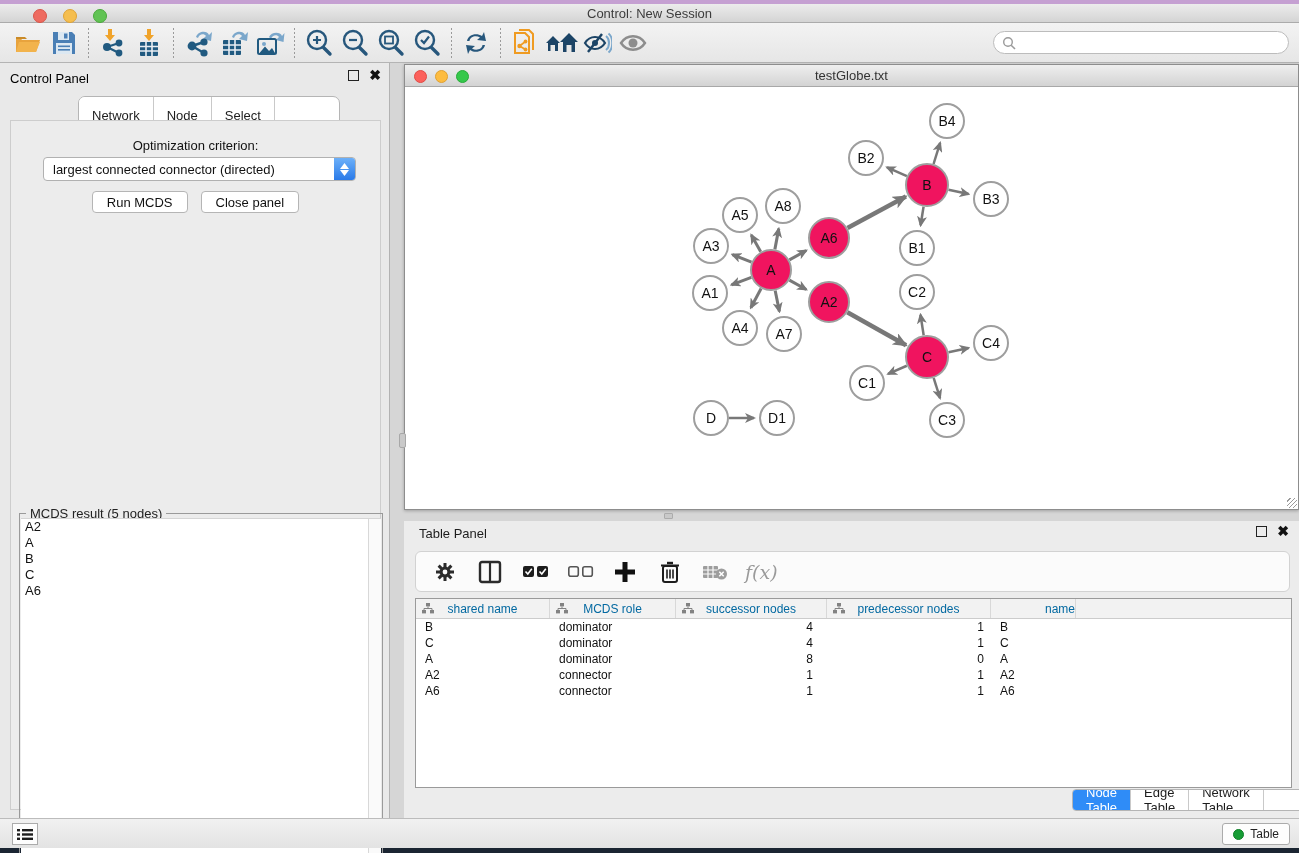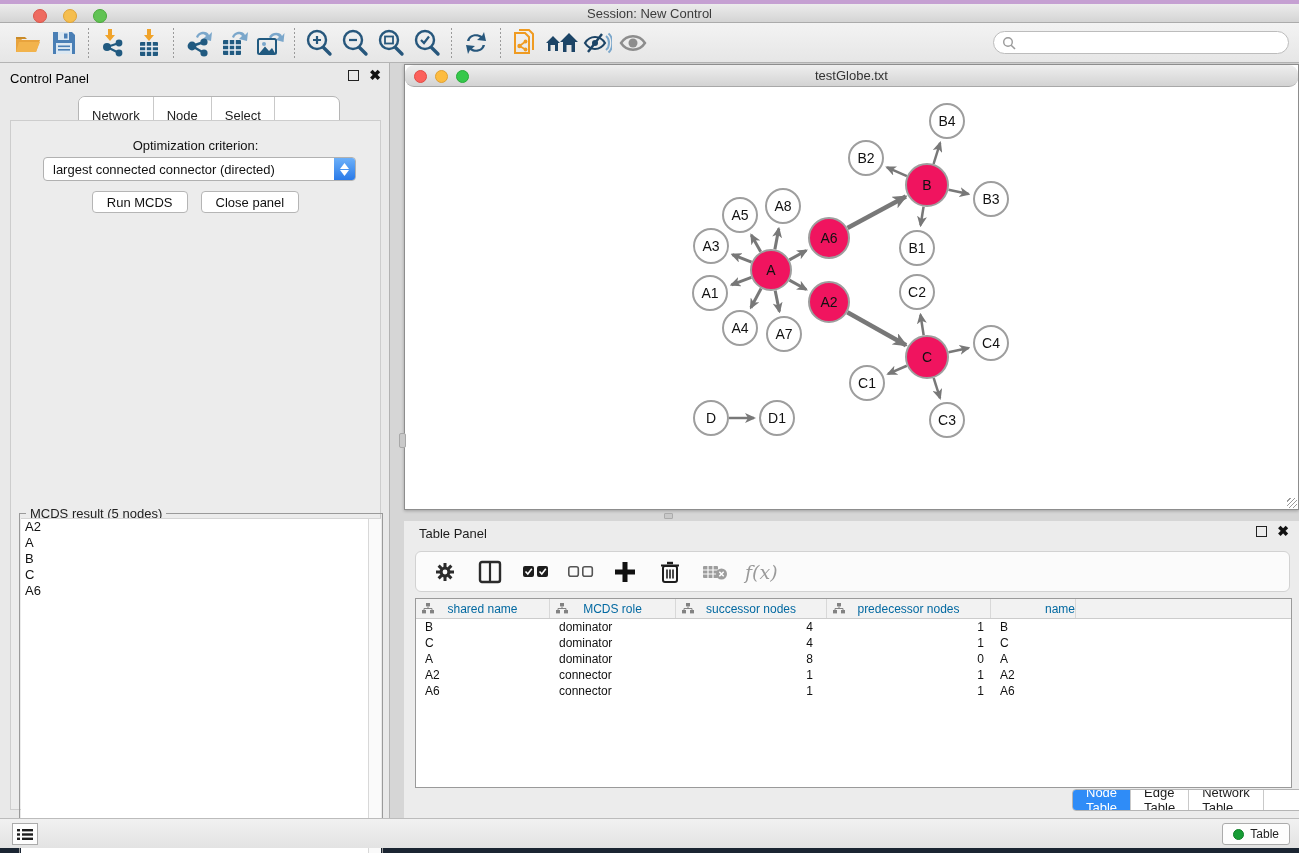--- a/index.html
+++ b/index.html
@@ -68,21 +68,21 @@
   .result-scroll { position:absolute; right:0; top:0; bottom:0; width:13px; background:#fafafa; border-left:1px solid #d8d8d8; }
   .result-item { font-size:13px; padding:0 0 0 4px; line-height:16px; color:#111; }
 
   
   .right-area { position:absolute; left:390px; top:63px; width:909px; height:755px; background:#d6d6d6; }
 
   
   .net-window { position:absolute; left:404px; top:64px; width:895px; height:446px;
     background:#fff; border:1px solid #8d8d8d; box-shadow:0 1px 3px rgba(0,0,0,.25); }
   .net-titlebar { position:absolute; left:0; top:0; right:0; height:22px;
-    background:linear-gradient(#efefef,#d3d3d3); border-bottom:1px solid #a8a8a8;border-radius:9px; }
+    background:linear-gradient(#efefef,#d3d3d3); border-bottom:1px solid #a8a8a8; }
   .net-titlebar .title { position:absolute; left:0; right:0; top:3px; text-align:center; font-size:13px; color:#333; }
   .ntl { position:absolute; top:4.5px; width:13px; height:13px; border-radius:50%; }
   .ntl.red { left:9px;  background:#fc615c; border:1px solid #e14b45; }
   .ntl.yel { left:30px; background:#fdbc40; border:1px solid #e0a131; }
   .ntl.grn { left:51px; background:#35c84b; border:1px solid #27ab39; }
   .net-canvas { position:absolute; left:0; top:23px; right:0; bottom:0; background:#fff; overflow:hidden; }
   .net-resize { position:absolute; right:1px; bottom:1px; width:10px; height:10px;
     background:repeating-linear-gradient(135deg, transparent 0 2px, #9a9a9a 2px 3px); }
   .net-vthumb { position:absolute; left:-6px; top:368px; width:7px; height:15px; background:#c9c9c9; border:1px solid #a8a8a8; border-radius:2px; }
   .splitter-grip { position:absolute; left:664px; top:513px; width:9px; height:6px; background:#c9c9c9; border:1px solid #ababab; border-radius:1px; }
@@ -124,21 +124,21 @@
 </head>
 <body>
 
 <div class="desktop-top"></div>
 <div class="desktop-bottom"></div>
 
 <div class="titlebar">
   <span class="tl red"></span>
   <span class="tl yel"></span>
   <span class="tl grn"></span>
-  <div class="title">Session: New Control</div>
+  <div class="title">Control: New Session</div>
 </div>
 
 <div class="toolbar">
   <div style="width:10px"></div>
   <div class="tb-btn">
     <svg width="30" height="26" viewBox="0 0 30 26">
       <path d="M3 7 L3 22 L23 22 L27 10 L9 10 L7 7 Z" fill="#e8a33d"></path>
       <path d="M3 7 L12 7 L14 9 L3 9 Z" fill="#c98a28"></path>
       <path d="M6 12 L27 12 L23 22 L3 22 Z" fill="#f2b34c"></path>
     </svg>

